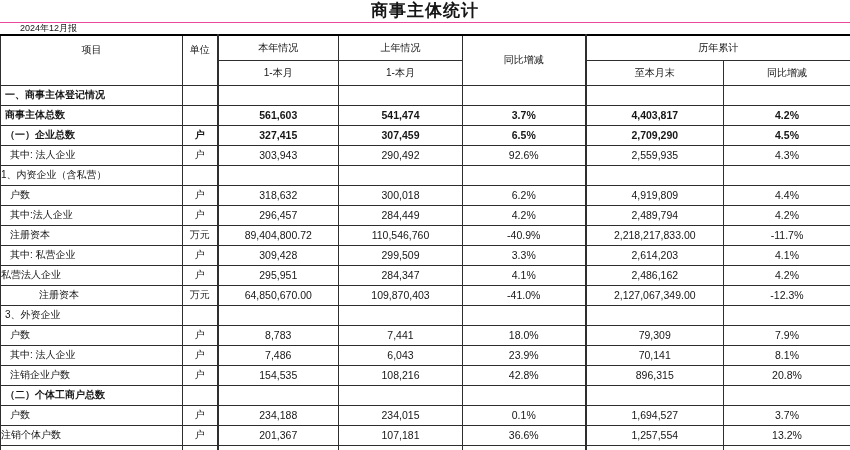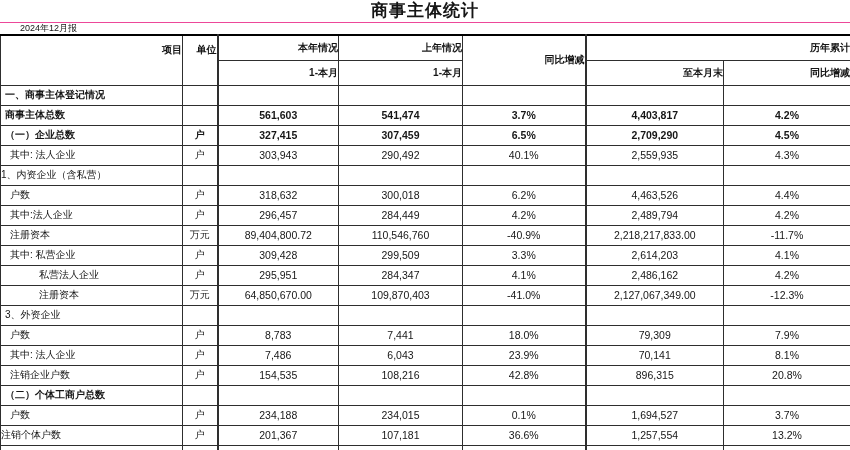--- a/index.html
+++ b/index.html
@@ -15,21 +15,21 @@
     font-family:"Liberation Serif","DejaVu Serif",serif;
     font-size:17px; font-weight:bold; line-height:22px; letter-spacing:1px;
   }
   .period { height:11px; font-size:9px; line-height:10px; padding-left:20px; }
   table {
     width:850px; table-layout:fixed; border-collapse:collapse;
     border-top:2px solid #000;
   }
   th, td { border:1px solid #2e2e2e; overflow:hidden; white-space:nowrap; }
   thead tr { height:25px; }
-  th { font-weight:bold; font-size:10px; text-align:right; vertical-align:middle;margin-top:24px; }
+  th { font-weight:normal; font-size:10px; text-align:center; vertical-align:middle;margin-top:24px; }
   th.vtop { vertical-align:top; padding-top:7px; }
   tbody tr { height:20px; }
   td.c-label { font-size:10px; text-align:left; }
   td.c-unit  { font-size:10px; text-align:center; }
   td.c-num   { font-size:10.5px; text-align:center; }
   tr.bold td { font-weight:bold;margin-top:48px; }
   .bl2 { border-left-width:2px; }
 </style>
 </head>
 <body>
@@ -92,40 +92,40 @@
           <td class="c-num">307,459</td>
           <td class="c-num">6.5%</td>
           <td class="c-num bl2">2,709,290</td>
           <td class="c-num">4.5%</td>
         </tr>
         <tr>
           <td class="c-label" style="padding-left: 9px;">其中: 法人企业</td>
           <td class="c-unit">户</td>
           <td class="c-num bl2">303,943</td>
           <td class="c-num">290,492</td>
-          <td class="c-num">40.1%</td>
+          <td class="c-num">92.6%</td>
           <td class="c-num bl2">2,559,935</td>
           <td class="c-num">4.3%</td>
         </tr>
         <tr>
           <td class="c-label" style="padding-left: 0;">1、内资企业（含私营）</td>
           <td class="c-unit"></td>
           <td class="c-num bl2"></td>
           <td class="c-num"></td>
           <td class="c-num"></td>
           <td class="c-num bl2"></td>
           <td class="c-num"></td>
         </tr>
         <tr>
           <td class="c-label" style="padding-left: 9px;">户数</td>
           <td class="c-unit">户</td>
           <td class="c-num bl2">318,632</td>
           <td class="c-num">300,018</td>
           <td class="c-num">6.2%</td>
-          <td class="c-num bl2">4,463,526</td>
+          <td class="c-num bl2">4,919,809</td>
           <td class="c-num">4.4%</td>
         </tr>
         <tr>
           <td class="c-label" style="padding-left: 9px;">其中:法人企业</td>
           <td class="c-unit">户</td>
           <td class="c-num bl2">296,457</td>
           <td class="c-num">284,449</td>
           <td class="c-num">4.2%</td>
           <td class="c-num bl2">2,489,794</td>
           <td class="c-num">4.2%</td>
@@ -142,21 +142,21 @@
         <tr>
           <td class="c-label" style="padding-left: 9px;">其中: 私营企业</td>
           <td class="c-unit">户</td>
           <td class="c-num bl2">309,428</td>
           <td class="c-num">299,509</td>
           <td class="c-num">3.3%</td>
           <td class="c-num bl2">2,614,203</td>
           <td class="c-num">4.1%</td>
         </tr>
         <tr>
-          <td class="c-label" style="padding-left: 38px;">私营法人企业</td>
+          <td class="c-label" style="">私营法人企业</td>
           <td class="c-unit">户</td>
           <td class="c-num bl2">295,951</td>
           <td class="c-num">284,347</td>
           <td class="c-num">4.1%</td>
           <td class="c-num bl2">2,486,162</td>
           <td class="c-num">4.2%</td>
         </tr>
         <tr>
           <td class="c-label" style="padding-left: 38px;">注册资本</td>
           <td class="c-unit">万元</td>

